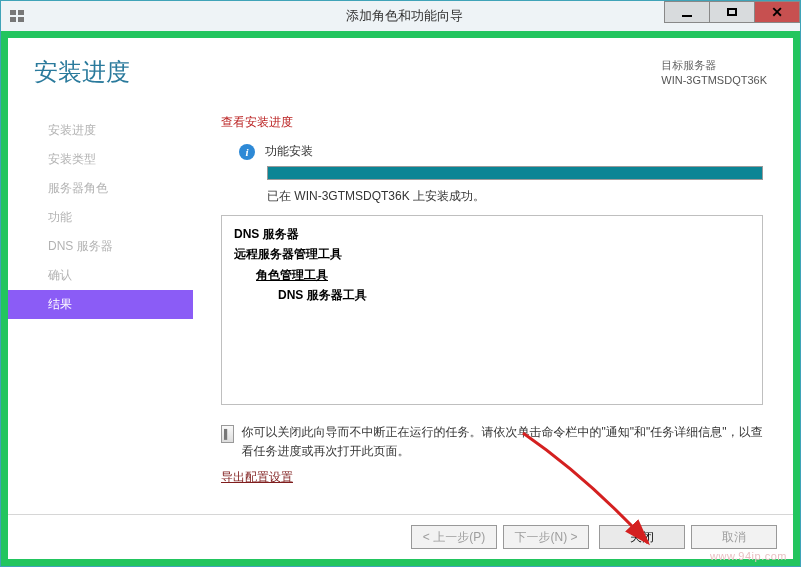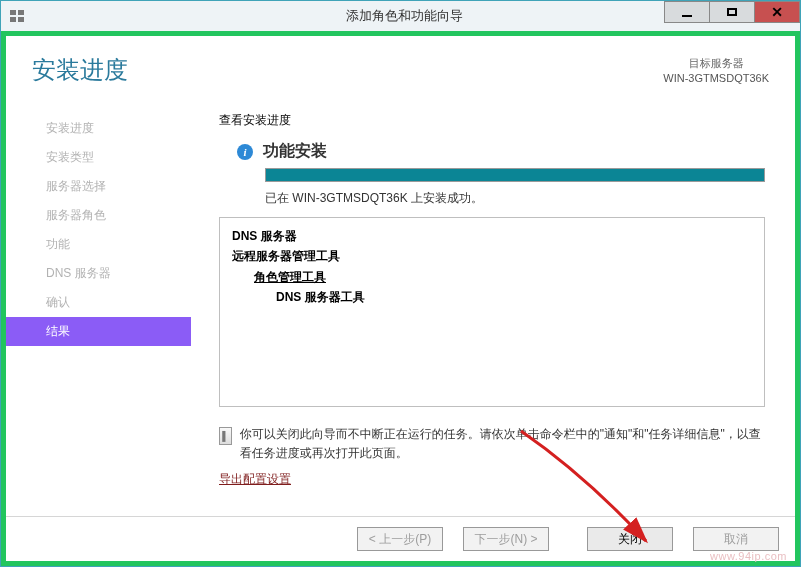--- a/index.html
+++ b/index.html
@@ -10,60 +10,60 @@
   .titlebar .icon { width:16px; height:16px; margin-left:8px; display:inline-block; }
   .titlebar .icon svg { width:16px; height:16px; display:block; }
   .titlebar .title { position:absolute; left:8px; right:0; text-align:center; font-size:13px; color:#333; pointer-events:none;}
   .win-buttons { position:absolute; top:0; right:0; display:flex; }
   .win-btn { width:46px; height:22px; border:1px solid #888; display:flex; align-items:center; justify-content:center; background:#d8dbdd; margin-left:-1px;}
   .win-btn.min span { width:10px; border-top:2px solid #000; margin-top:8px;}
   .win-btn.max span { width:10px; height:8px; border:2px solid #000; }
   .win-btn.close { background:#c75050; }
   .win-btn.close span { font-size:14px; color:#000; font-weight:bold; line-height:1;}
 
-  .body { position:absolute; top:30px; left:0; right:0; bottom:0; border:5px solid #22c55e; background:#fff; }
+  .body { position:absolute; top:30px; left:0; right:0; bottom:0; border:7px solid #22c55e; background:#fff; }
 
   .header-row { padding:18px 26px 8px 26px; display:flex; justify-content:space-between; align-items:flex-end; }
   .page-heading { font-size:24px; color:#2a7a9c; font-weight:normal; }
-  .target-box { text-align:center; font-size:11px; color:#555; line-height:1.35;}
+  .target-box { text-align:left; font-size:11px; color:#555; line-height:1.35;}
   .target-box div:first-child { color:#666; }
 
   .content { display:flex; padding:0 0 0 0; }
   .sidebar { width:185px; padding:20px 0 0 0; }
   .sidebar .step { padding:6px 0 6px 40px; font-size:12px; color:#b2b2b2; cursor:default; }
   .sidebar .step.current { background:#8b5cf6; color:#fff; padding-left:40px; margin-right:0; }
 
   .main { flex:1; padding:18px 30px 0 28px; }
-  .section-title { font-size:12px; color:#000000; margin-bottom:12px; }
+  .section-title { font-size:12px; color:#b91c1c; margin-bottom:12px; }
 
   .info-row { display:flex; align-items:center; gap:10px; margin-left:18px; margin-bottom:6px;}
   .info-icon { width:16px; height:16px; border-radius:50%; background:#2d89d6; color:#fff; font-size:11px; font-weight:bold; display:flex; align-items:center; justify-content:center; font-style:italic; font-family:Georgia, serif;}
-  .info-text { font-size:16px; color:#333;font-weight:bold; }
+  .info-text { font-size:12px; color:#333; }
 
   .progress-wrap { margin:6px 0 8px 46px; }
   .progress-bar { height:14px; border:1px solid #9a9a9a; position:relative; }
   .progress-fill { position:absolute; top:0; left:0; bottom:0; width:100%; background:#0b8595; }
 
   .status-line { margin-left:46px; font-size:12px; color:#333; margin-bottom:4px;}
 
   .feature-box { margin-top:10px; border:1px solid #bfbfbf; height:190px; padding:8px 12px; font-size:12px; color:#000; line-height:1.7; overflow:auto; }
   .feature-box .l1 { padding-left:0; font-weight:bold;}
   .feature-box .l2 { padding-left:22px; font-weight:bold;text-decoration:underline;}
   .feature-box .l3 { padding-left:44px; font-weight:bold;}
 
   .note-row { margin-top:18px; display:flex; gap:8px; }
   .note-icon { width:16px; height:18px; border:1px solid #999; display:flex; align-items:center; justify-content:center; font-size:9px; color:#777; background:linear-gradient(#f9f9f9,#ddd); font-weight:bold; position:relative; top:2px;}
   .note-text { font-size:12px; color:#333; line-height:1.6; }
 
   .export-link { margin-top:8px; color:#7f1d1d; font-size:12px; text-decoration:underline; cursor:pointer; display:inline-block;}
 
-  .footer { position:absolute; left:0; right:0; bottom:0; border-top:1px solid #d6d6d6; padding:10px 16px 10px 0; display:flex; justify-content:flex-end; gap:20px; background:#fff;}
+  .footer { position:absolute; left:0; right:0; bottom:0; border-top:1px solid #d6d6d6; padding:10px 16px 10px 0; display:flex; justify-content:flex-end; gap:6px; background:#fff;}
   .btn { min-width:86px; height:24px; border:1px solid #999; background:#eaeaea; font-size:12px; cursor:pointer; padding:0 10px;}
   .btn[disabled] { color:#9d9d9d; background:#f2f2f2; cursor:default; }
-  .btn.spaced { margin-left:18px; }
+  .btn.spaced { margin-left:4px; }
 
   .arrow-annot { position:absolute; pointer-events:none; }
   .watermark { position:absolute; right:13px; bottom:4px; font-size:11px; color:#e9bfc2; letter-spacing:0.5px; pointer-events:none;}
 </style>
 </head>
 <body>
 
 <div class="window">
 
   <div class="titlebar">
@@ -96,21 +96,20 @@
       <div class="target-box">
         <div>目标服务器</div>
         <div>WIN-3GTMSDQT36K</div>
       </div>
     </div>
 
     <div class="content">
       <div class="sidebar">
         <div class="step">安装进度</div>
         <div class="step">安装类型</div>
-        <div class="step">服务器选择</div>
         <div class="step">服务器角色</div>
         <div class="step">功能</div>
         <div class="step">DNS 服务器</div>
         <div class="step">确认</div>
         <div class="step current">结果</div>
       </div>
 
       <div class="main">
         <div class="section-title">查看安装进度</div>
 

